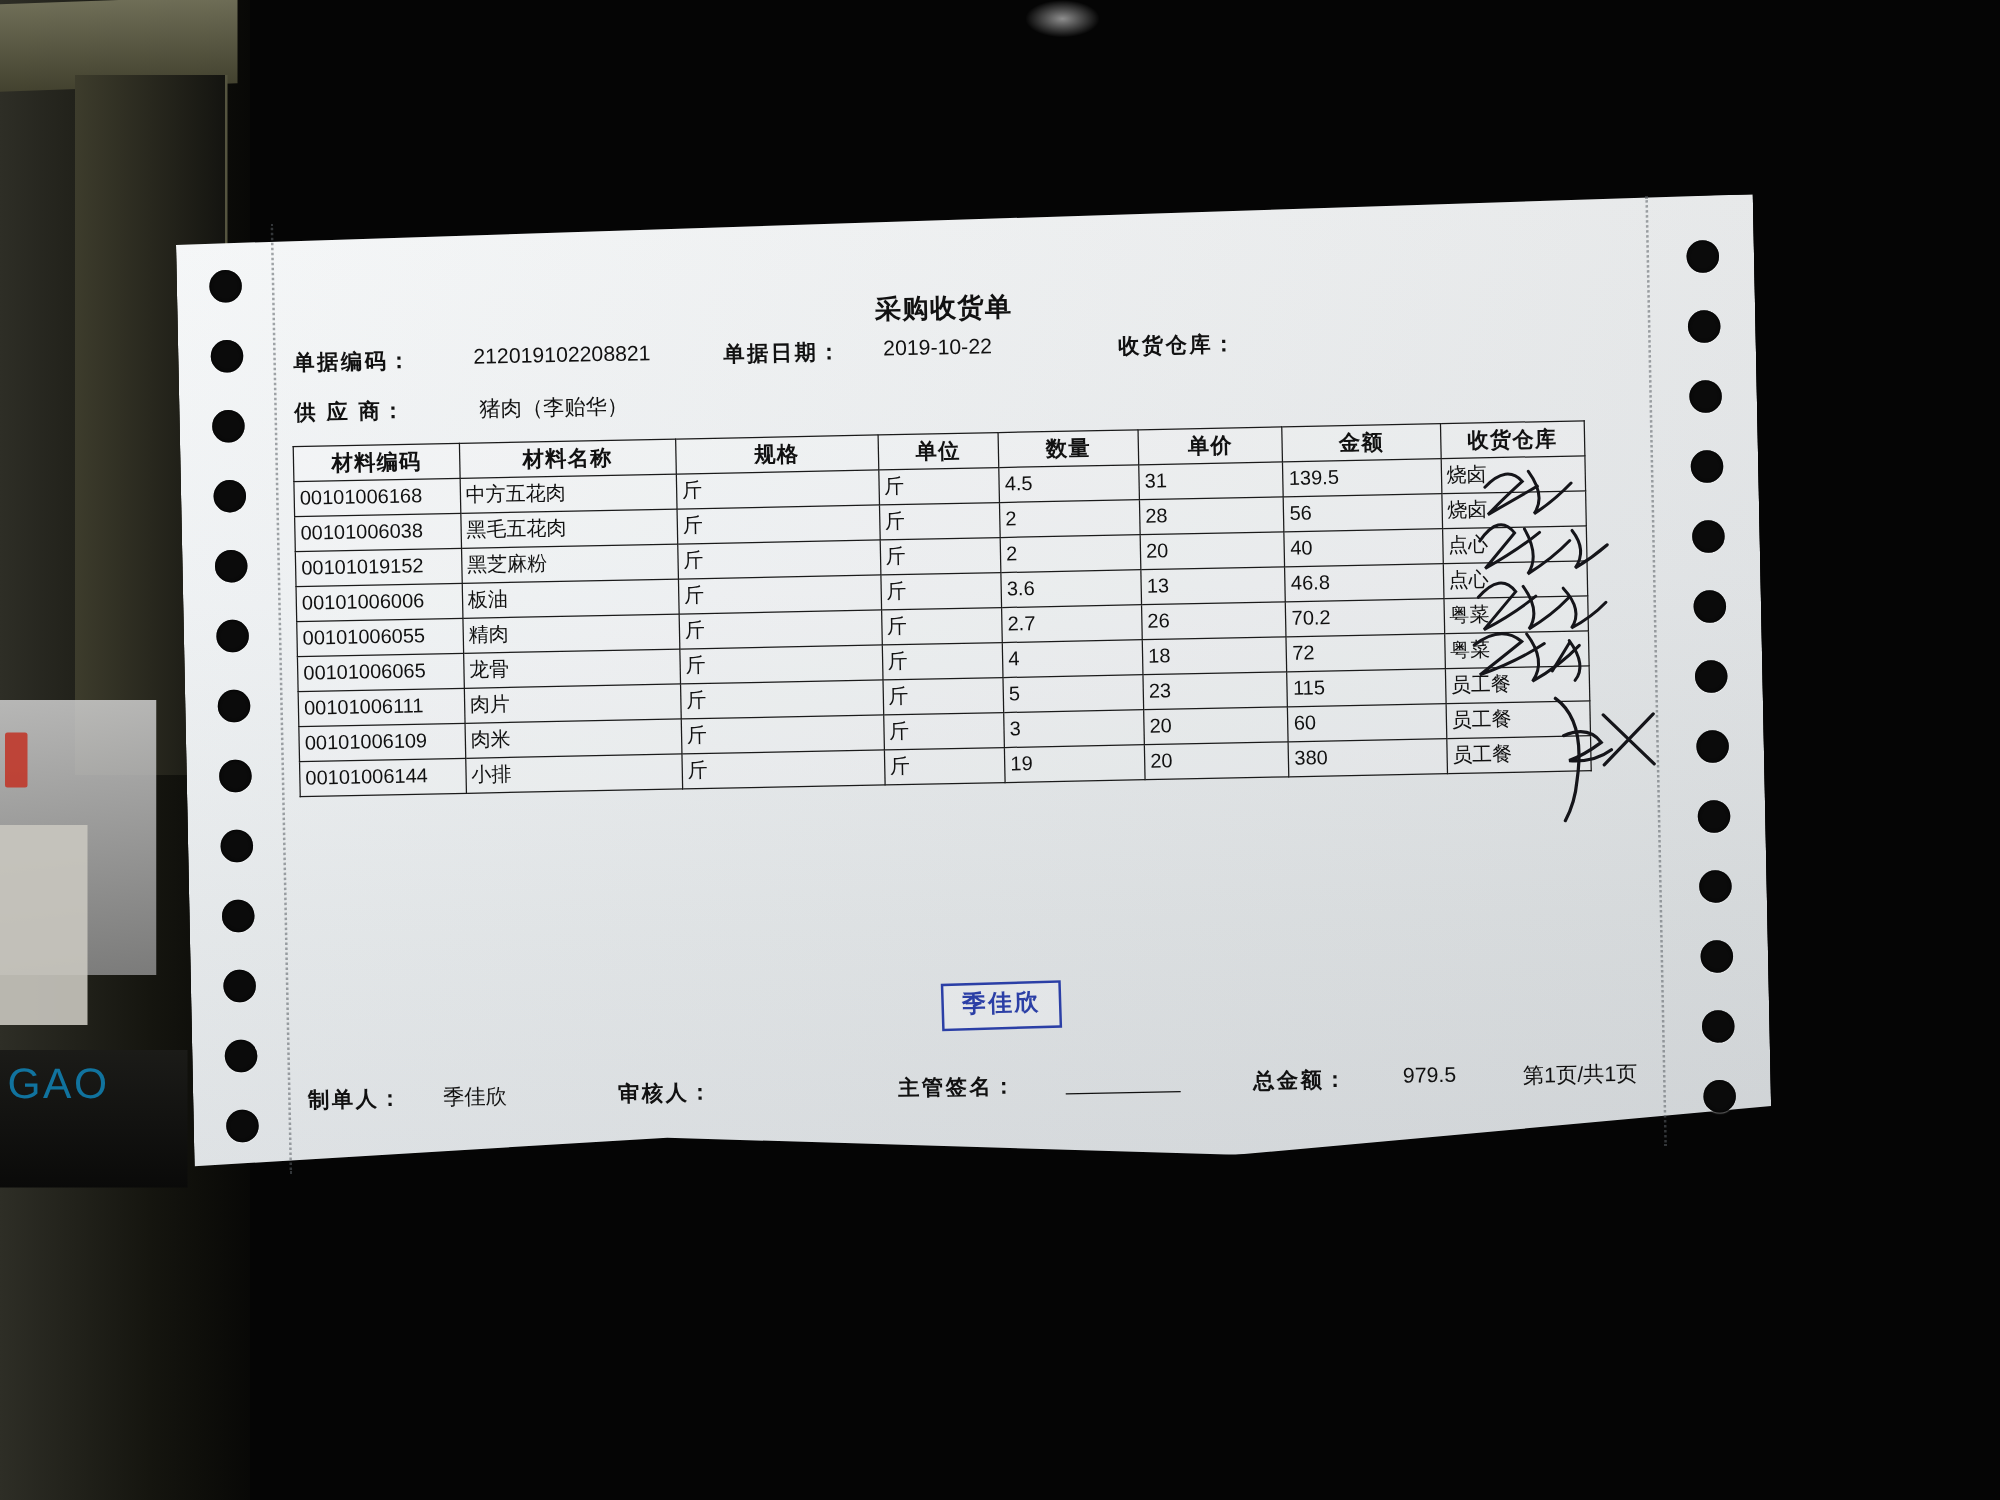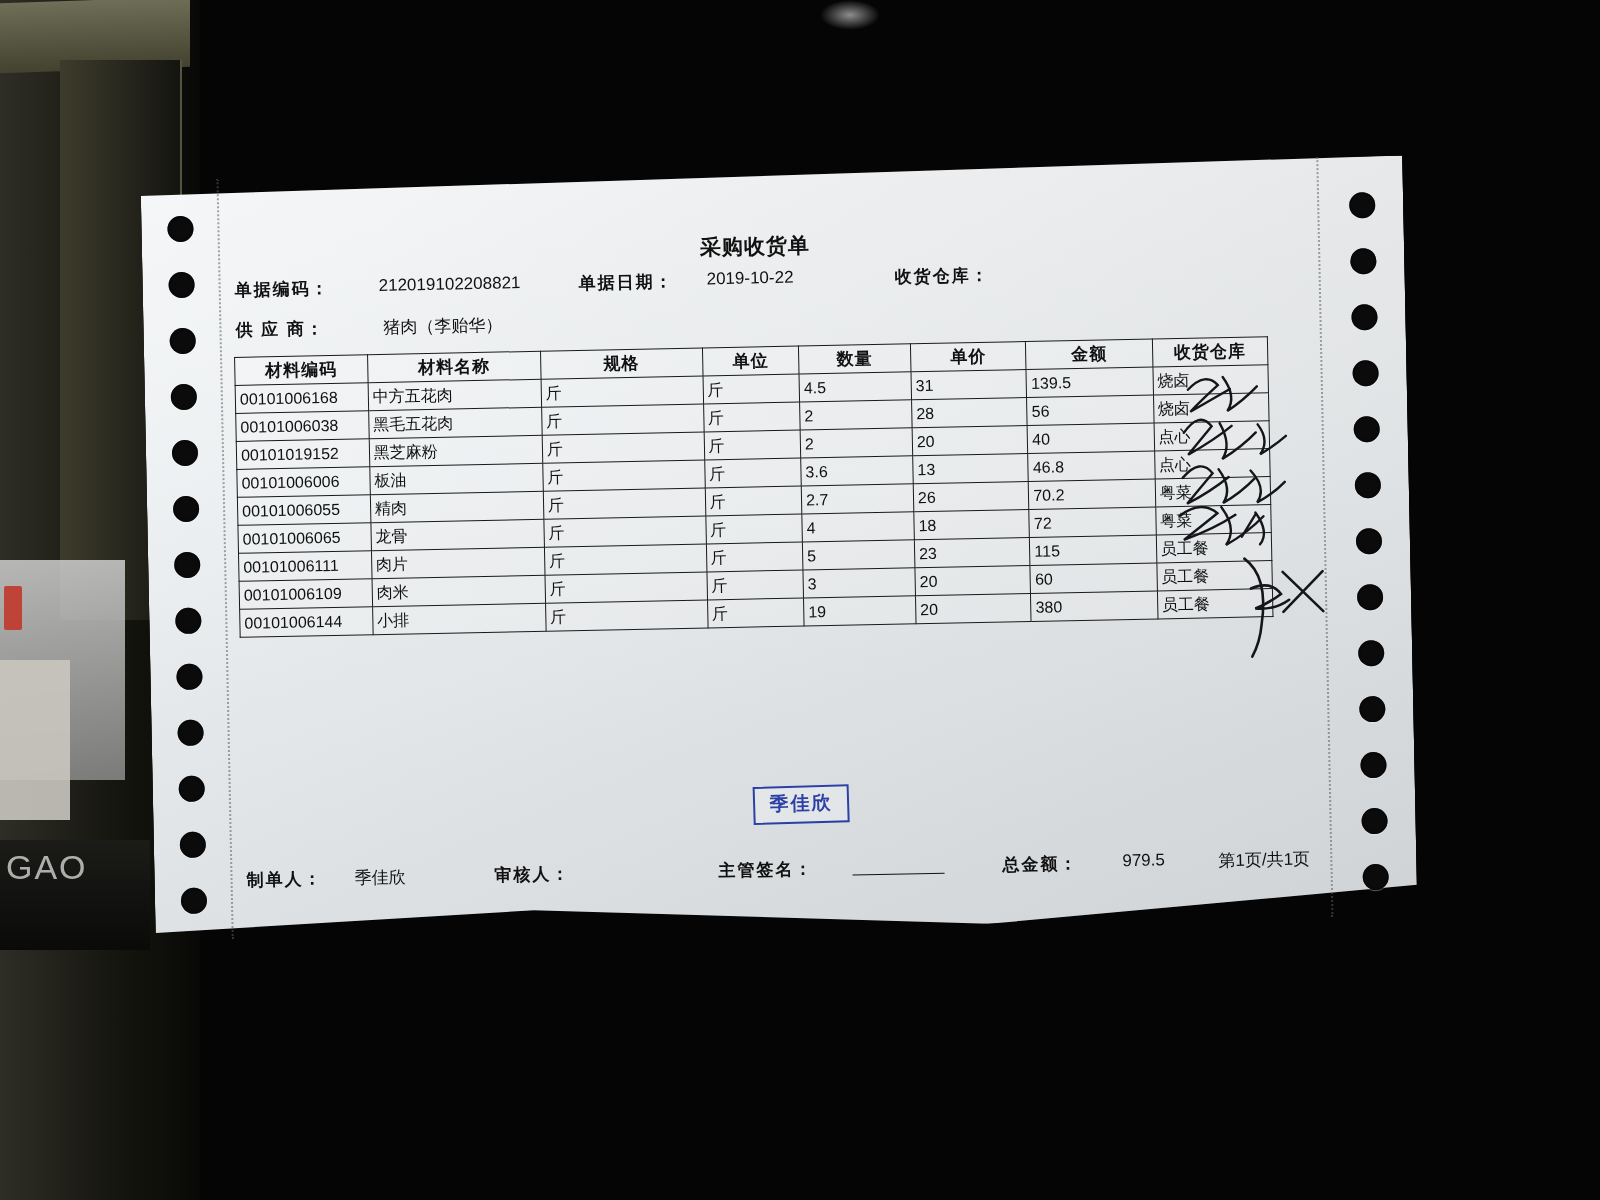--- a/index.html
+++ b/index.html
@@ -36,21 +36,21 @@
   }
   #bg-red{
     position:absolute;left:4px;top:586px;width:18px;height:44px;
     background:#c0392b;opacity:.9;border-radius:2px;
   }
   #bg-label{
     position:absolute;left:0;top:840px;width:150px;height:110px;
     background:linear-gradient(180deg,#1b1b18,#0a0a09);
   }
   #bg-label-text{
-    position:absolute;left:6px;top:848px;color:#ffffff;font-size:34px;
+    position:absolute;left:6px;top:848px;color:#0ea5e9;font-size:34px;
     letter-spacing:2px;font-family:"Liberation Sans",sans-serif;opacity:.65;
   }
   #bg-glow{
     position:absolute;left:820px;top:0;width:60px;height:30px;
     background:radial-gradient(ellipse at center,rgba(255,255,255,.55),rgba(255,255,255,0) 70%);
   }
 
   
   #paper-wrap{
     position:absolute;left:148px;top:168px;width:1262px;height:760px;

